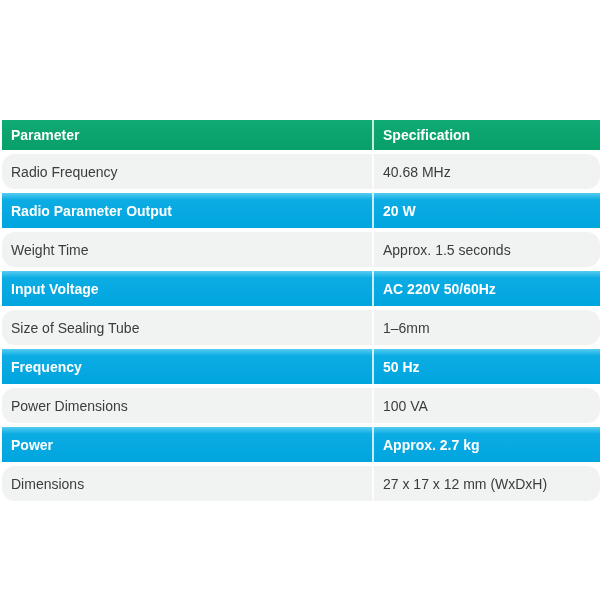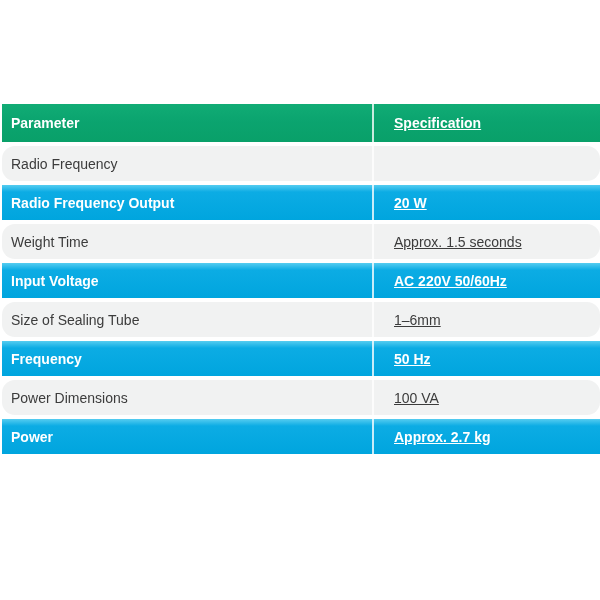--- a/index.html
+++ b/index.html
@@ -24,24 +24,25 @@
     width: 598px;
   }
   .row {
     display: flex;
     align-items: stretch;
     height: 35px;
     margin-bottom: 4px;
     font-size: 14px;
   }
   .row.header {
-    height: 38px;
+    height: 30px;
     background: linear-gradient(180deg, #11ac75 0%, #0ba46f 45%, #09a069 100%);
     color: #ffffff;
     font-weight: bold;
+    margin-top: 16px;
   }
   .row.gray {
     background: #f1f2f2;
     color: #3c3c3c;
     font-weight: normal;
     border-radius: 13px;
   }
   .row.blue {
     background: linear-gradient(180deg, #55ccf0 0%, #0cace4 20%, #00a5de 100%);
     color: #ffffff;
@@ -55,42 +56,42 @@
   .cell.left {
     width: 370px;
     padding-left: 9px;
   }
   .divider {
     width: 2px;
     background: rgba(255, 255, 255, 0.78);
   }
   .cell.right {
     flex: 1;
-    padding-left: 20px;
-    text-decoration: underline;
+    padding-left: 9px;
   }
 </style>
 </head>
 <body>
 
 <div class="page">
   <div class="spec-table">
     <div class="row header">
       <div class="cell left">Parameter</div>
       <div class="divider"></div>
       <div class="cell right">Specification</div>
     </div>
     <div id="rows">
   <div class="row gray">
     <div class="cell left">Radio Frequency</div>
     <div class="divider"></div>
+    <div class="cell right">40.68 MHz</div>
   </div>
 
   <div class="row blue">
-    <div class="cell left">Radio Frequency Output</div>
+    <div class="cell left">Radio Parameter Output</div>
     <div class="divider"></div>
     <div class="cell right">20 W</div>
   </div>
 
   <div class="row gray">
     <div class="cell left">Weight Time</div>
     <div class="divider"></div>
     <div class="cell right">Approx. 1.5 seconds</div>
   </div>
 
@@ -117,15 +118,20 @@
     <div class="divider"></div>
     <div class="cell right">100 VA</div>
   </div>
 
   <div class="row blue">
     <div class="cell left">Power</div>
     <div class="divider"></div>
     <div class="cell right">Approx. 2.7 kg</div>
   </div>
 
+  <div class="row gray">
+    <div class="cell left">Dimensions</div>
+    <div class="divider"></div>
+    <div class="cell right">27 x 17 x 12 mm (WxDxH)</div>
+  </div>
 </div>
   </div>
 </div>
 
 </body></html>

